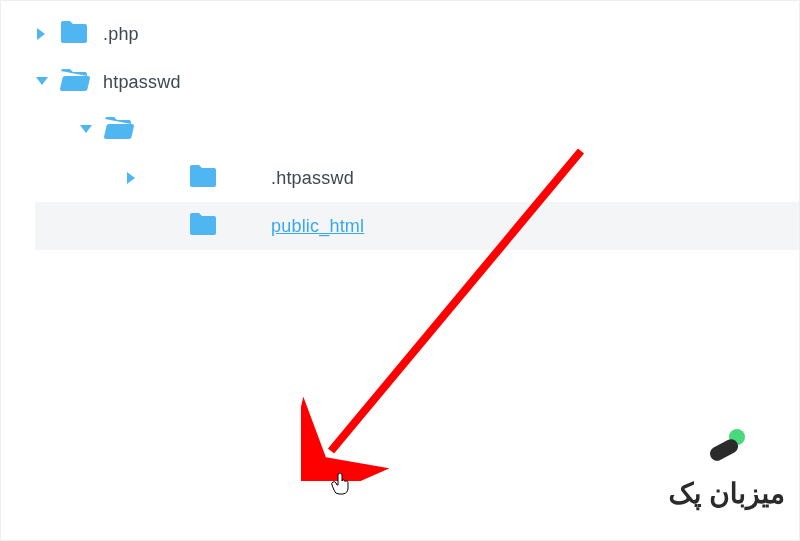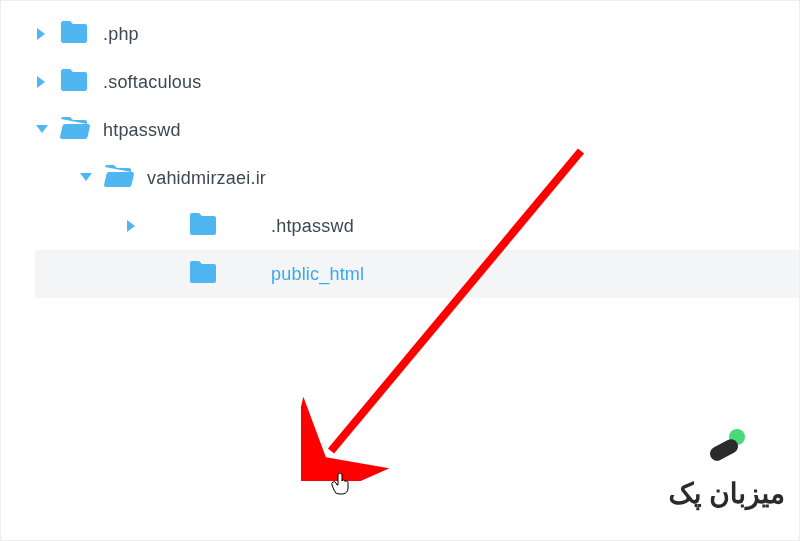--- a/index.html
+++ b/index.html
@@ -45,21 +45,21 @@
     margin-right: 14px;
     flex-shrink: 0;
     position: relative;
   }
   .folder svg { display: block; }
   .label {
     font-weight: 500;
     letter-spacing: 0.2px;
     color: #3d4852;
   }
-  .label.active { color: #3aa8f0; }
+  .label.active { color: #3aa8f0; text-decoration: underline; }
   .symlink-arrow {
     position: absolute;
     left: -2px;
     bottom: -2px;
     width: 16px;
     height: 16px;
   }
   .cursor {
     position: absolute;
     left: 330px;
@@ -112,33 +112,20 @@
         </svg>
     </span>
     <span class="folder">
       <svg width="30" height="26" viewBox="0 0 30 26">
           <path d="M2 4 Q2 2 4 2 L11 2 L14 5 L26 5 Q28 5 28 7 L28 22 Q28 24 26 24 L4 24 Q2 24 2 22 Z" fill="#4fb6f2"></path>
         </svg>
     </span>
     <span class="label">.php</span>
   </div>
 
-  <div class="row">
-    <span class="caret">
-      <svg width="10" height="12" viewBox="0 0 10 12">
-          <path d="M0 0 L8 6 L0 12 Z" fill="#4fb6f2"></path>
-        </svg>
-    </span>
-    <span class="folder">
-      <svg width="30" height="26" viewBox="0 0 30 26">
-          <path d="M2 4 Q2 2 4 2 L11 2 L14 5 L26 5 Q28 5 28 7 L28 22 Q28 24 26 24 L4 24 Q2 24 2 22 Z" fill="#4fb6f2"></path>
-        </svg>
-    </span>
-    <span class="label">.softaculous</span>
-  </div>
 
   <div class="row">
     <span class="caret">
       <svg width="12" height="10" viewBox="0 0 12 10">
           <path d="M0 0 L12 0 L6 8 Z" fill="#4fb6f2"></path>
         </svg>
     </span>
     <span class="folder">
       <svg width="32" height="26" viewBox="0 0 32 26">
           <path d="M2 4 Q2 2 4 2 L11 2 L14 5 L26 5 Q28 5 28 7 L28 9 L6 9 Q4 9 3.5 11 L1 22 Q1 24 3 24 L26 24 Q28 24 28.5 22 L31 11 Q31 9 29 9 L28 9" fill="#4fb6f2"></path>
@@ -151,21 +138,20 @@
     <span class="caret">
       <svg width="12" height="10" viewBox="0 0 12 10">
           <path d="M0 0 L12 0 L6 8 Z" fill="#4fb6f2"></path>
         </svg>
     </span>
     <span class="folder">
       <svg width="32" height="26" viewBox="0 0 32 26">
           <path d="M2 4 Q2 2 4 2 L11 2 L14 5 L26 5 Q28 5 28 7 L28 9 L6 9 Q4 9 3.5 11 L1 22 Q1 24 3 24 L26 24 Q28 24 28.5 22 L31 11 Q31 9 29 9 L28 9" fill="#4fb6f2"></path>
         </svg>
     </span>
-    <span class="label">vahidmirzaei.ir</span>
   </div>
 
   <div class="row depth-2">
     <span class="caret">
       <svg width="10" height="12" viewBox="0 0 10 12">
           <path d="M0 0 L8 6 L0 12 Z" fill="#4fb6f2"></path>
         </svg>
     </span>
     <span class="folder">
       <svg width="30" height="26" viewBox="0 0 30 26">

